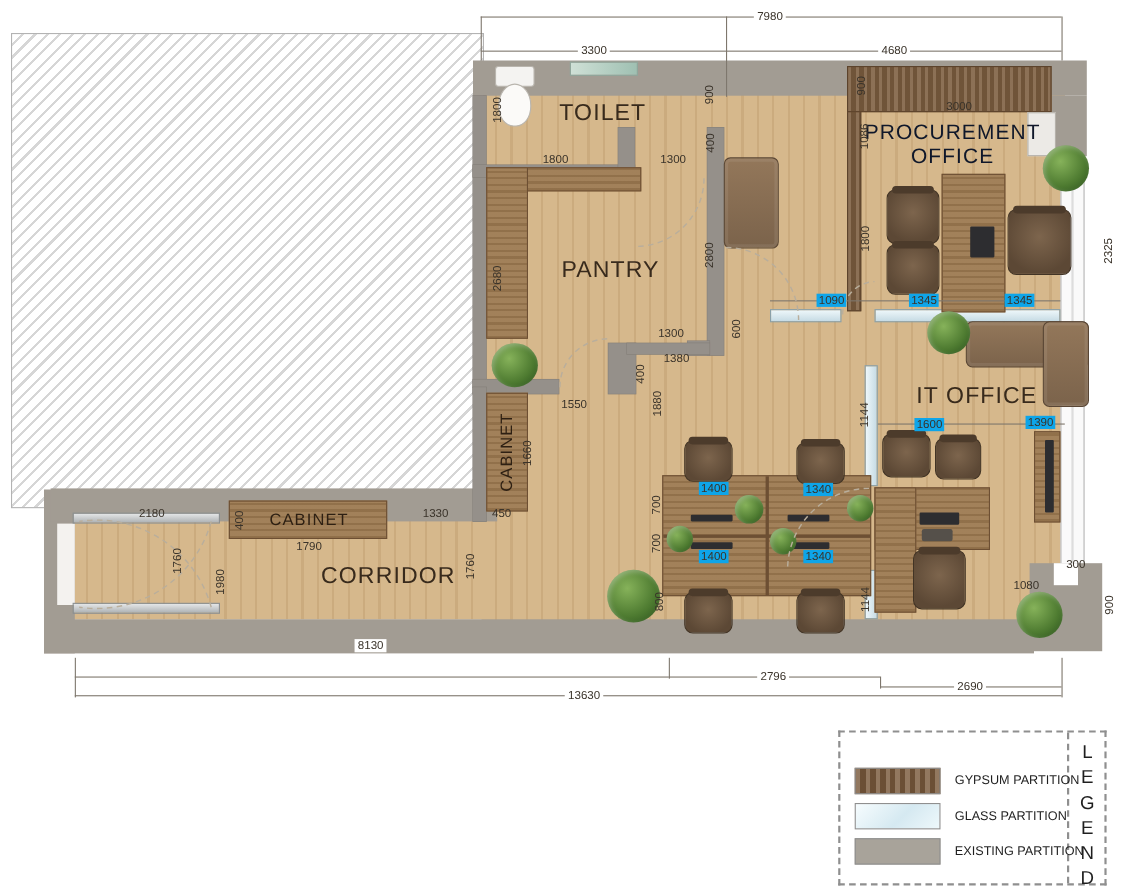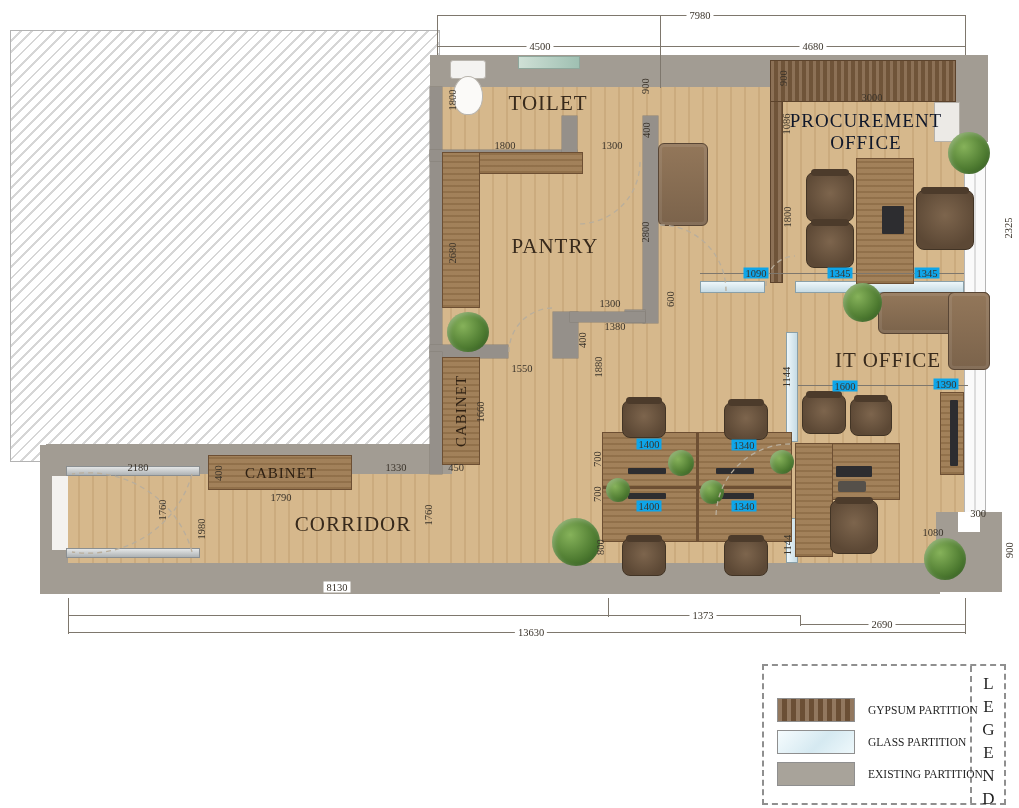--- a/index.html
+++ b/index.html
@@ -1,17 +1,17 @@
 <!DOCTYPE html>
 <html><head>
 <meta charset="utf-8">
 <style>
   html,body{margin:0;padding:0;background:#fff;}
   #plan{position:relative;width:1019px;height:808px;background:#fff;overflow:hidden;
-        font-family:Liberation Serif, serif;}
+        font-family:Liberation Sans, sans-serif;}
   
   .abs{position:absolute;}
   .floor{position:absolute;background:#d2b286;
          background-image:repeating-linear-gradient(90deg,#d6b88c 0 12px,#cbab7e 12px 14px);}
   .wall{position:absolute;background:#a29c93;}
   .iwall{position:absolute;background:#95908a;box-shadow:0 0 0 .5px #837e77;}
   .wwood{position:absolute;background:#7c5d3f;
          background-image:repeating-linear-gradient(90deg,rgba(255,255,255,.12) 0 3px,rgba(0,0,0,.10) 3px 7px);
          border:1px solid #5c432c;box-sizing:border-box;}
   .fwood{position:absolute;background:#9c7950;
@@ -163,21 +163,21 @@
   <div class="dl" style="left:798px;top:385px;width:170px;"></div>
   <div class="dlv" style="left:437px;top:15px;height:40px;"></div>
   <div class="dlv" style="left:660px;top:15px;height:73px;"></div>
   <div class="dlv" style="left:965px;top:15px;height:40px;"></div>
   <div class="dlv" style="left:68px;top:598px;height:36px;"></div>
   <div class="dlv" style="left:608px;top:598px;height:19px;"></div>
   <div class="dlv" style="left:800px;top:615px;height:11px;"></div>
   <div class="dlv" style="left:965px;top:598px;height:36px;"></div>
 
   <span class="dim bgw" style="left:700px;top:15px;">7980</span>
-  <span class="dim bgw" style="left:540px;top:46px;">4500</span>
+  <span class="dim bgw" style="left:540px;top:46px;">3300</span>
   <span class="dim bgw" style="left:813px;top:46px;">4680</span>
   <span class="dim v" style="left:452px;top:100px;">1800</span>
   <span class="dim v" style="left:645px;top:86px;">900</span>
   <span class="dim" style="left:505px;top:145px;">1800</span>
   <span class="dim" style="left:612px;top:145px;">1300</span>
   <span class="dim v" style="left:646px;top:130px;">400</span>
   <span class="dim v" style="left:783px;top:78px;">900</span>
   <span class="dim" style="left:872px;top:97px;">3000</span>
   <span class="dim v" style="left:786px;top:124px;">1086</span>
   <span class="dim v" style="left:452px;top:253px;">2680</span>
@@ -208,21 +208,21 @@
   <span class="dim" style="left:978px;top:513px;">300</span>
   <span class="dim" style="left:138px;top:467px;">2180</span>
   <span class="dim v" style="left:218px;top:473px;">400</span>
   <span class="dim" style="left:281px;top:497px;">1790</span>
   <span class="dim" style="left:396px;top:467px;">1330</span>
   <span class="dim" style="left:456px;top:467px;">450</span>
   <span class="dim v" style="left:162px;top:510px;">1760</span>
   <span class="dim v" style="left:201px;top:529px;">1980</span>
   <span class="dim v" style="left:428px;top:515px;">1760</span>
   <span class="dim bgw" style="left:337px;top:587px;">8130</span>
-  <span class="dim bgw" style="left:703px;top:615px;">1373</span>
+  <span class="dim bgw" style="left:703px;top:615px;">2796</span>
   <span class="dim bgw" style="left:882px;top:624px;">2690</span>
   <span class="dim bgw" style="left:531px;top:632px;">13630</span>
   <span class="dim v" style="left:1008px;top:228px;">2325</span>
   <span class="dim v" style="left:1009px;top:550px;">900</span>
 
   <span class="rlabel" style="left:548px;top:103px;">TOILET</span>
   <span class="rlabel" style="left:555px;top:246px;">PANTRY</span>
   <div class="abs" style="left:786px;top:110px;width:160px;text-align:center;font-size:19px;color:#0f172a;letter-spacing:1px;line-height:1.15;z-index:25;">
     <div>PROCUREMENT</div>
     <div>OFFICE</div>

